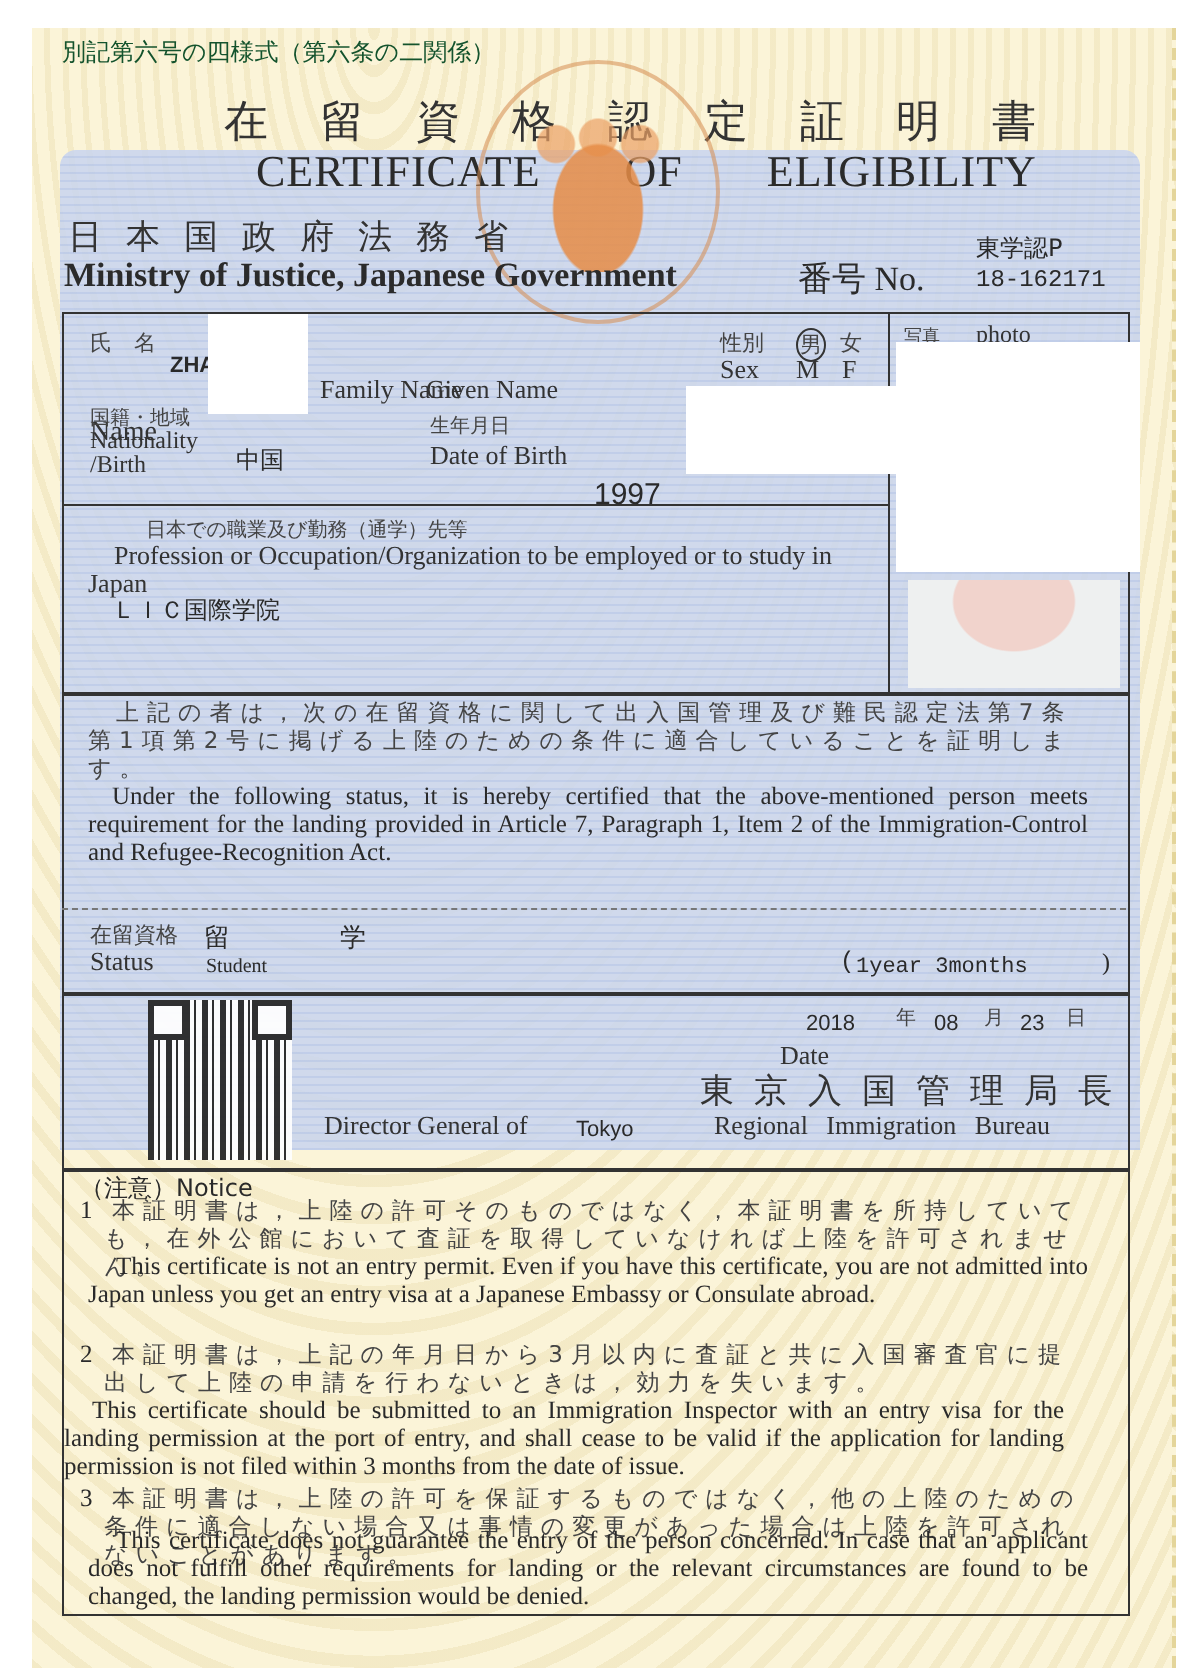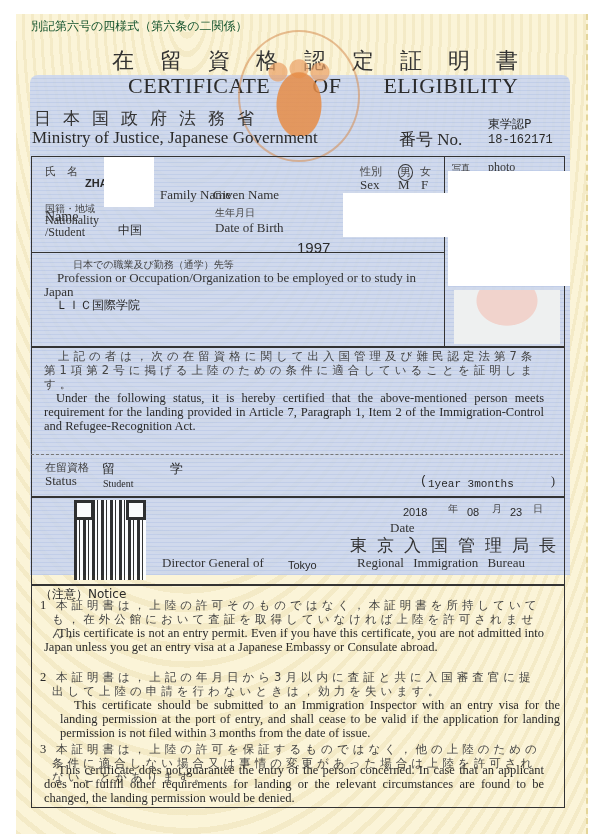--- a/index.html
+++ b/index.html
@@ -34,21 +34,21 @@
     border: 2px solid rgba(214,140,80,0.55); border-radius: 50%;
   }
   .seal-inner {
     position: absolute; left: 24px; top: 22px; width: 70px; height: 82px;
     background: radial-gradient(ellipse at 50% 62%, rgba(230,140,70,0.85) 0 22px, rgba(230,140,70,0) 23px),
                 radial-gradient(circle at 20% 22%, rgba(235,160,100,0.7) 0 9px, rgba(0,0,0,0) 10px),
                 radial-gradient(circle at 50% 18%, rgba(235,160,100,0.7) 0 9px, rgba(0,0,0,0) 10px),
                 radial-gradient(circle at 80% 22%, rgba(235,160,100,0.7) 0 9px, rgba(0,0,0,0) 10px);
   }
   .ministry-jp { left: 34px; top: 107px; font-size: 17px; letter-spacing: 12px; color: #333; }
-  .ministry-en { left: 32px; top: 128px; font-size: 17px; color: #2b2b2b; }
+  .ministry-en { left: 32px; top: 128px; font-size: 17px; color: #2b2b2b; font-weight: bold; }
   .no-label { left: 399px; top: 128px; font-size: 17px; color: #2b2b2b; }
   .no-code { left: 488px; top: 116px; font-size: 12px; font-family: "DejaVu Sans", sans-serif; }
   .no-num { left: 488px; top: 133px; font-size: 12px; font-family: "Liberation Mono", monospace; }
 
   .box { position: absolute; border: 1px solid #333; }
   .box-main { left: 31px; top: 156px; width: 532px; height: 190px; }
   .photo-div { position: absolute; left: 444px; top: 156px; width: 1px; height: 190px; background: #333; }
   .row-sep { position: absolute; left: 31px; top: 252px; width: 413px; height: 1px; background: #333; }
 
   .lbl-jp { font-family: "DejaVu Sans", sans-serif; font-size: 11px; color: #444; }
@@ -118,21 +118,21 @@
 <div class="abs lbl-jp" style="left:398px;top:164px;border:1px solid #333;border-radius:50%;padding:0 1px;">男</div>
 <div class="abs lbl-jp" style="left:420px;top:164px;">女</div>
 <div class="abs lbl-en" style="left:398px;top:177px;">M</div>
 <div class="abs lbl-en" style="left:421px;top:177px;">F</div>
 
 <div class="abs lbl-jp" style="left:452px;top:162px;font-size:9px;">写真</div>
 <div class="abs lbl-en" style="left:488px;top:160px;font-size:12px;">photo</div>
 
 <div class="abs lbl-jp" style="left:45px;top:202px;font-size:10px;">国籍・地域</div>
 <div class="abs lbl-en small" style="left:45px;top:213px;">Nationality</div>
-<div class="abs lbl-en small" style="left:45px;top:225px;">/Student</div>
+<div class="abs lbl-en small" style="left:45px;top:225px;">/Birth</div>
 <div class="abs" style="left:118px;top:222px;font-size:12px;font-family:'DejaVu Sans',sans-serif;">中国</div>
 
 <div class="abs lbl-jp" style="left:215px;top:206px;font-size:10px;">生年月日</div>
 <div class="abs lbl-en" style="left:215px;top:220px;">Date of Birth</div>
 <div class="abs" style="left:297px;top:214px;font-size:15px;font-family:'Liberation Sans',sans-serif;margin-top:25px;">1997</div>
 
 <div class="abs lbl-jp" style="left:73px;top:258px;font-size:10px;">日本での職業及び勤務（通学）先等</div>
 <div class="abs lbl-en" style="left:44px;top:271px;width:380px;line-height:14px;text-indent:13px;">Profession or Occupation/Organization to be employed or to study in Japan</div>
 <div class="abs" style="left:56px;top:297px;font-size:12px;font-family:'DejaVu Sans',sans-serif;">ＬＩＣ国際学院</div>
 
@@ -171,19 +171,19 @@
 <div class="abs" style="left:40px;top:586px;font-size:12px;font-family:'DejaVu Sans',sans-serif;">（注意）Notice</div>
 
 <div>
   <div class="abs para" style="left:40px;top:598px;">1</div>
   <div class="abs para-jp" style="left:52px;top:598px;width:490px;text-indent:4px;">本証明書は，上陸の許可そのものではなく，本証明書を所持していても，在外公館において査証を取得していなければ上陸を許可されません。</div>
   <div class="abs para" style="left:44px;top:626px;width:500px;text-indent:14px;">This certificate is not an entry permit. Even if you have this certificate, you are not admitted into Japan unless you get an entry visa at a Japanese Embassy or Consulate abroad.</div>
 </div>
 <div>
   <div class="abs para" style="left:40px;top:670px;">2</div>
   <div class="abs para-jp" style="left:52px;top:670px;width:490px;text-indent:4px;">本証明書は，上記の年月日から3月以内に査証と共に入国審査官に提出して上陸の申請を行わないときは，効力を失います。</div>
-  <div class="abs para" style="left:60px;top:698px;width:500px;text-indent:14px;">This certificate should be submitted to an Immigration Inspector with an entry visa for the landing permission at the port of entry, and shall cease to be valid if the application for landing permission is not filed within 3 months from the date of issue.</div>
+  <div class="abs para" style="left:32px;top:698px;width:500px;text-indent:14px;">This certificate should be submitted to an Immigration Inspector with an entry visa for the landing permission at the port of entry, and shall cease to be valid if the application for landing permission is not filed within 3 months from the date of issue.</div>
 </div>
 <div>
   <div class="abs para" style="left:40px;top:742px;">3</div>
   <div class="abs para-jp" style="left:52px;top:742px;width:490px;text-indent:4px;">本証明書は，上陸の許可を保証するものではなく，他の上陸のための条件に適合しない場合又は事情の変更があった場合は上陸を許可されないことがあります。</div>
   <div class="abs para" style="left:44px;top:763px;width:500px;text-indent:14px;">This certificate does not guarantee the entry of the person concerned. In case that an applicant does not fulfill other requirements for landing or the relevant circumstances are found to be changed, the landing permission would be denied.</div>
 </div>
 
 </body></html>

